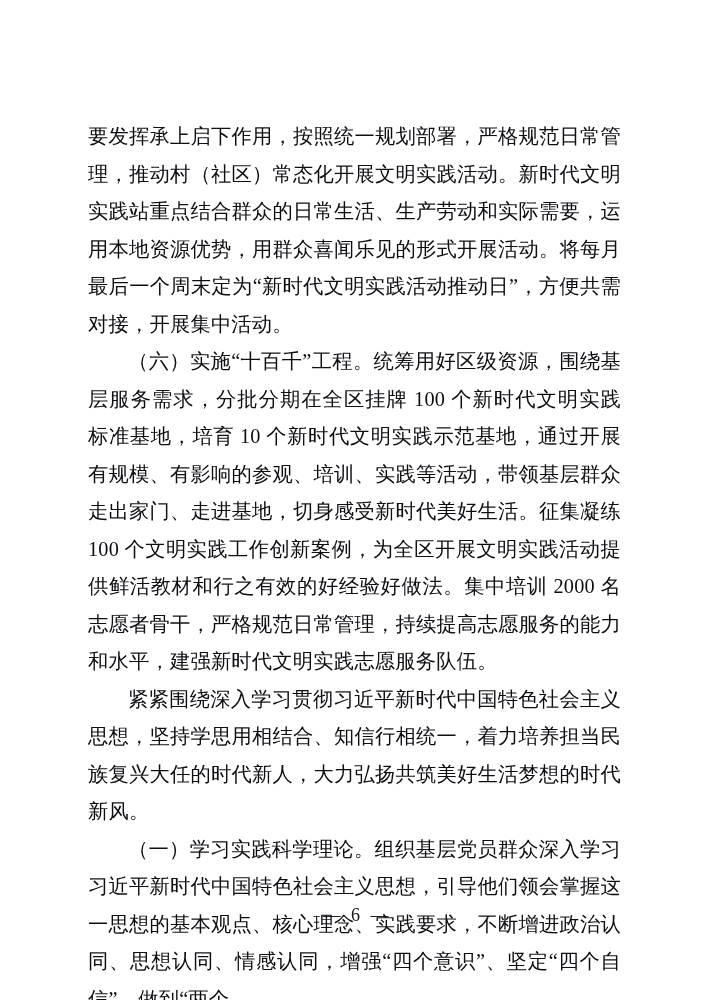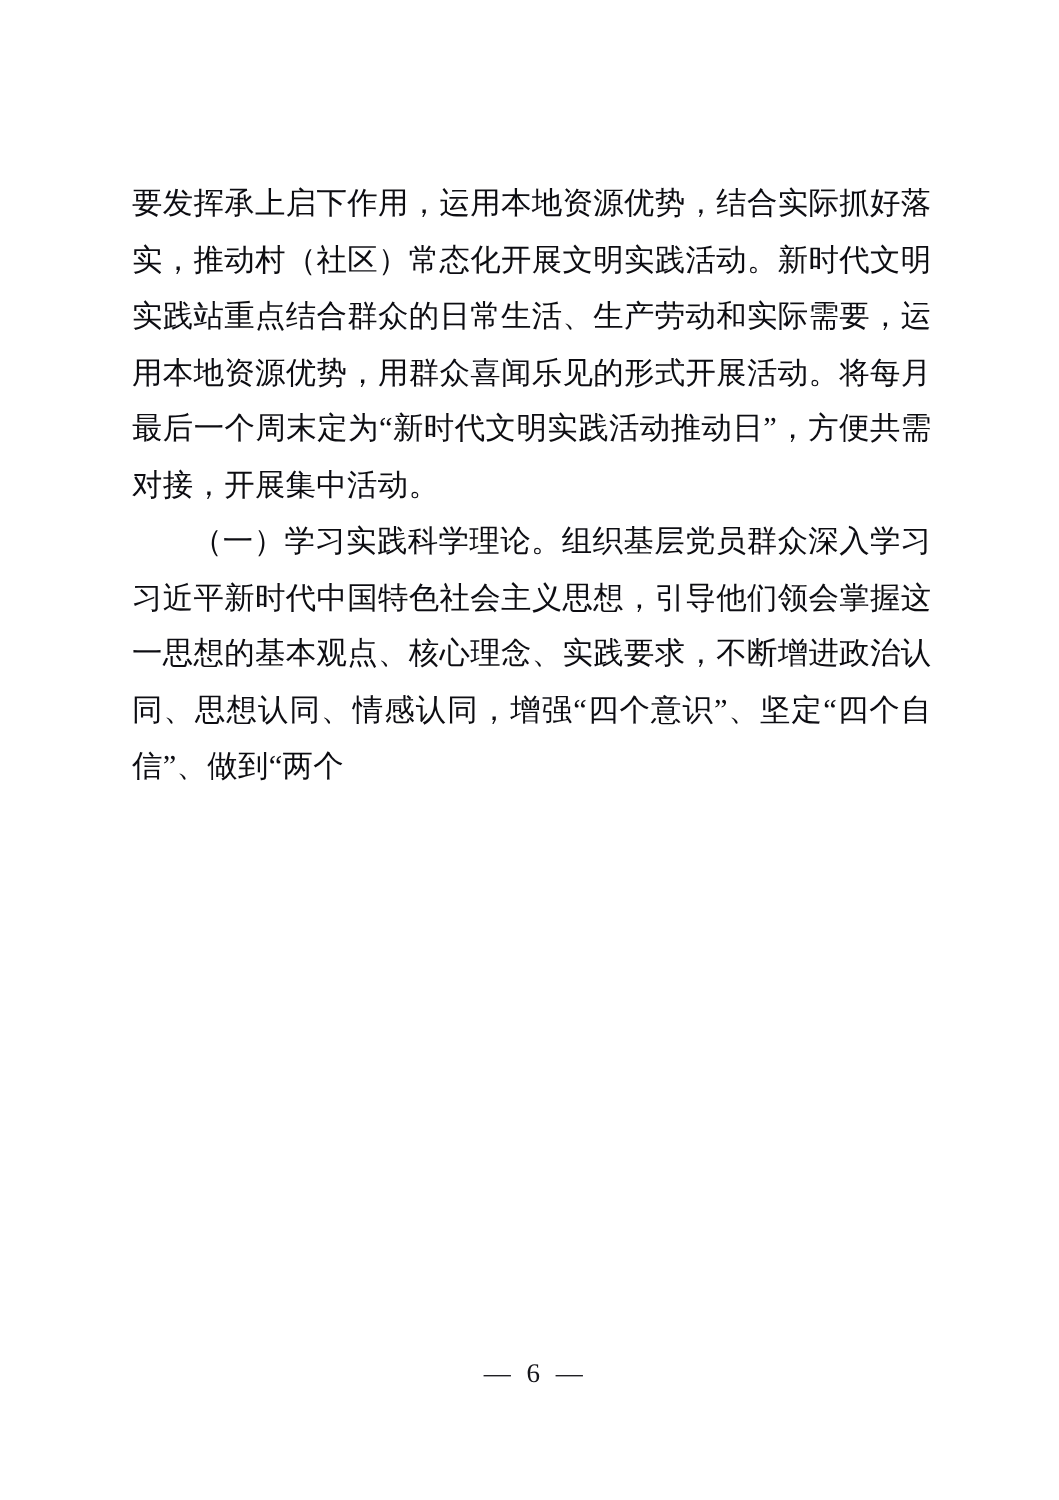--- a/index.html
+++ b/index.html
@@ -64,24 +64,26 @@
     color: #15151a;
     padding-left: 8px;
   }
 </style>
 </head>
 <body>
 
 <div class="page">
   <div class="content">
 
-    <p class="para">要发挥承上启下作用，运用本地资源优势，结合实际抓好落实，推动村（社区）常态化开展文明实践活动。新时代文明实践站重点结合群众的日常生活、生产劳动和实际需要，运用本地资源优势，用群众喜闻乐见的形式开展活动。将每月最后一个周末定为“新时代文明实践活动推动日”，方便共需对接，开展集中活动。</p>
+    <p class="para">要发挥承上启下作用，按照统一规划部署，严格规范日常管理，推动村（社区）常态化开展文明实践活动。新时代文明实践站重点结合群众的日常生活、生产劳动和实际需要，运用本地资源优势，用群众喜闻乐见的形式开展活动。将每月最后一个周末定为“新时代文明实践活动推动日”，方便共需对接，开展集中活动。</p>
+
+    <p class="para indent">（六）实施“十百千”工程。统筹用好区级资源，围绕基层服务需求，分批分期在全区挂牌 100 个新时代文明实践标准基地，培育 10 个新时代文明实践示范基地，通过开展有规模、有影响的参观、培训、实践等活动，带领基层群众走出家门、走进基地，切身感受新时代美好生活。征集凝练 100 个文明实践工作创新案例，为全区开展文明实践活动提供鲜活教材和行之有效的好经验好做法。集中培训 2000 名志愿者骨干，严格规范日常管理，持续提高志愿服务的能力和水平，建强新时代文明实践志愿服务队伍。</p>
 
 
-
+    <p class="para indent">紧紧围绕深入学习贯彻习近平新时代中国特色社会主义思想，坚持学思用相结合、知信行相统一，着力培养担当民族复兴大任的时代新人，大力弘扬共筑美好生活梦想的时代新风。</p>
 
     <p class="para indent">（一）学习实践科学理论。组织基层党员群众深入学习习近平新时代中国特色社会主义思想，引导他们领会掌握这一思想的基本观点、核心理念、实践要求，不断增进政治认同、思想认同、情感认同，增强“四个意识”、坚定“四个自信”、做到“两个</p>
 
   </div>
 
   <div class="footer">
     <span class="footer-inner">— 6 —</span>
   </div>
 </div>
 

